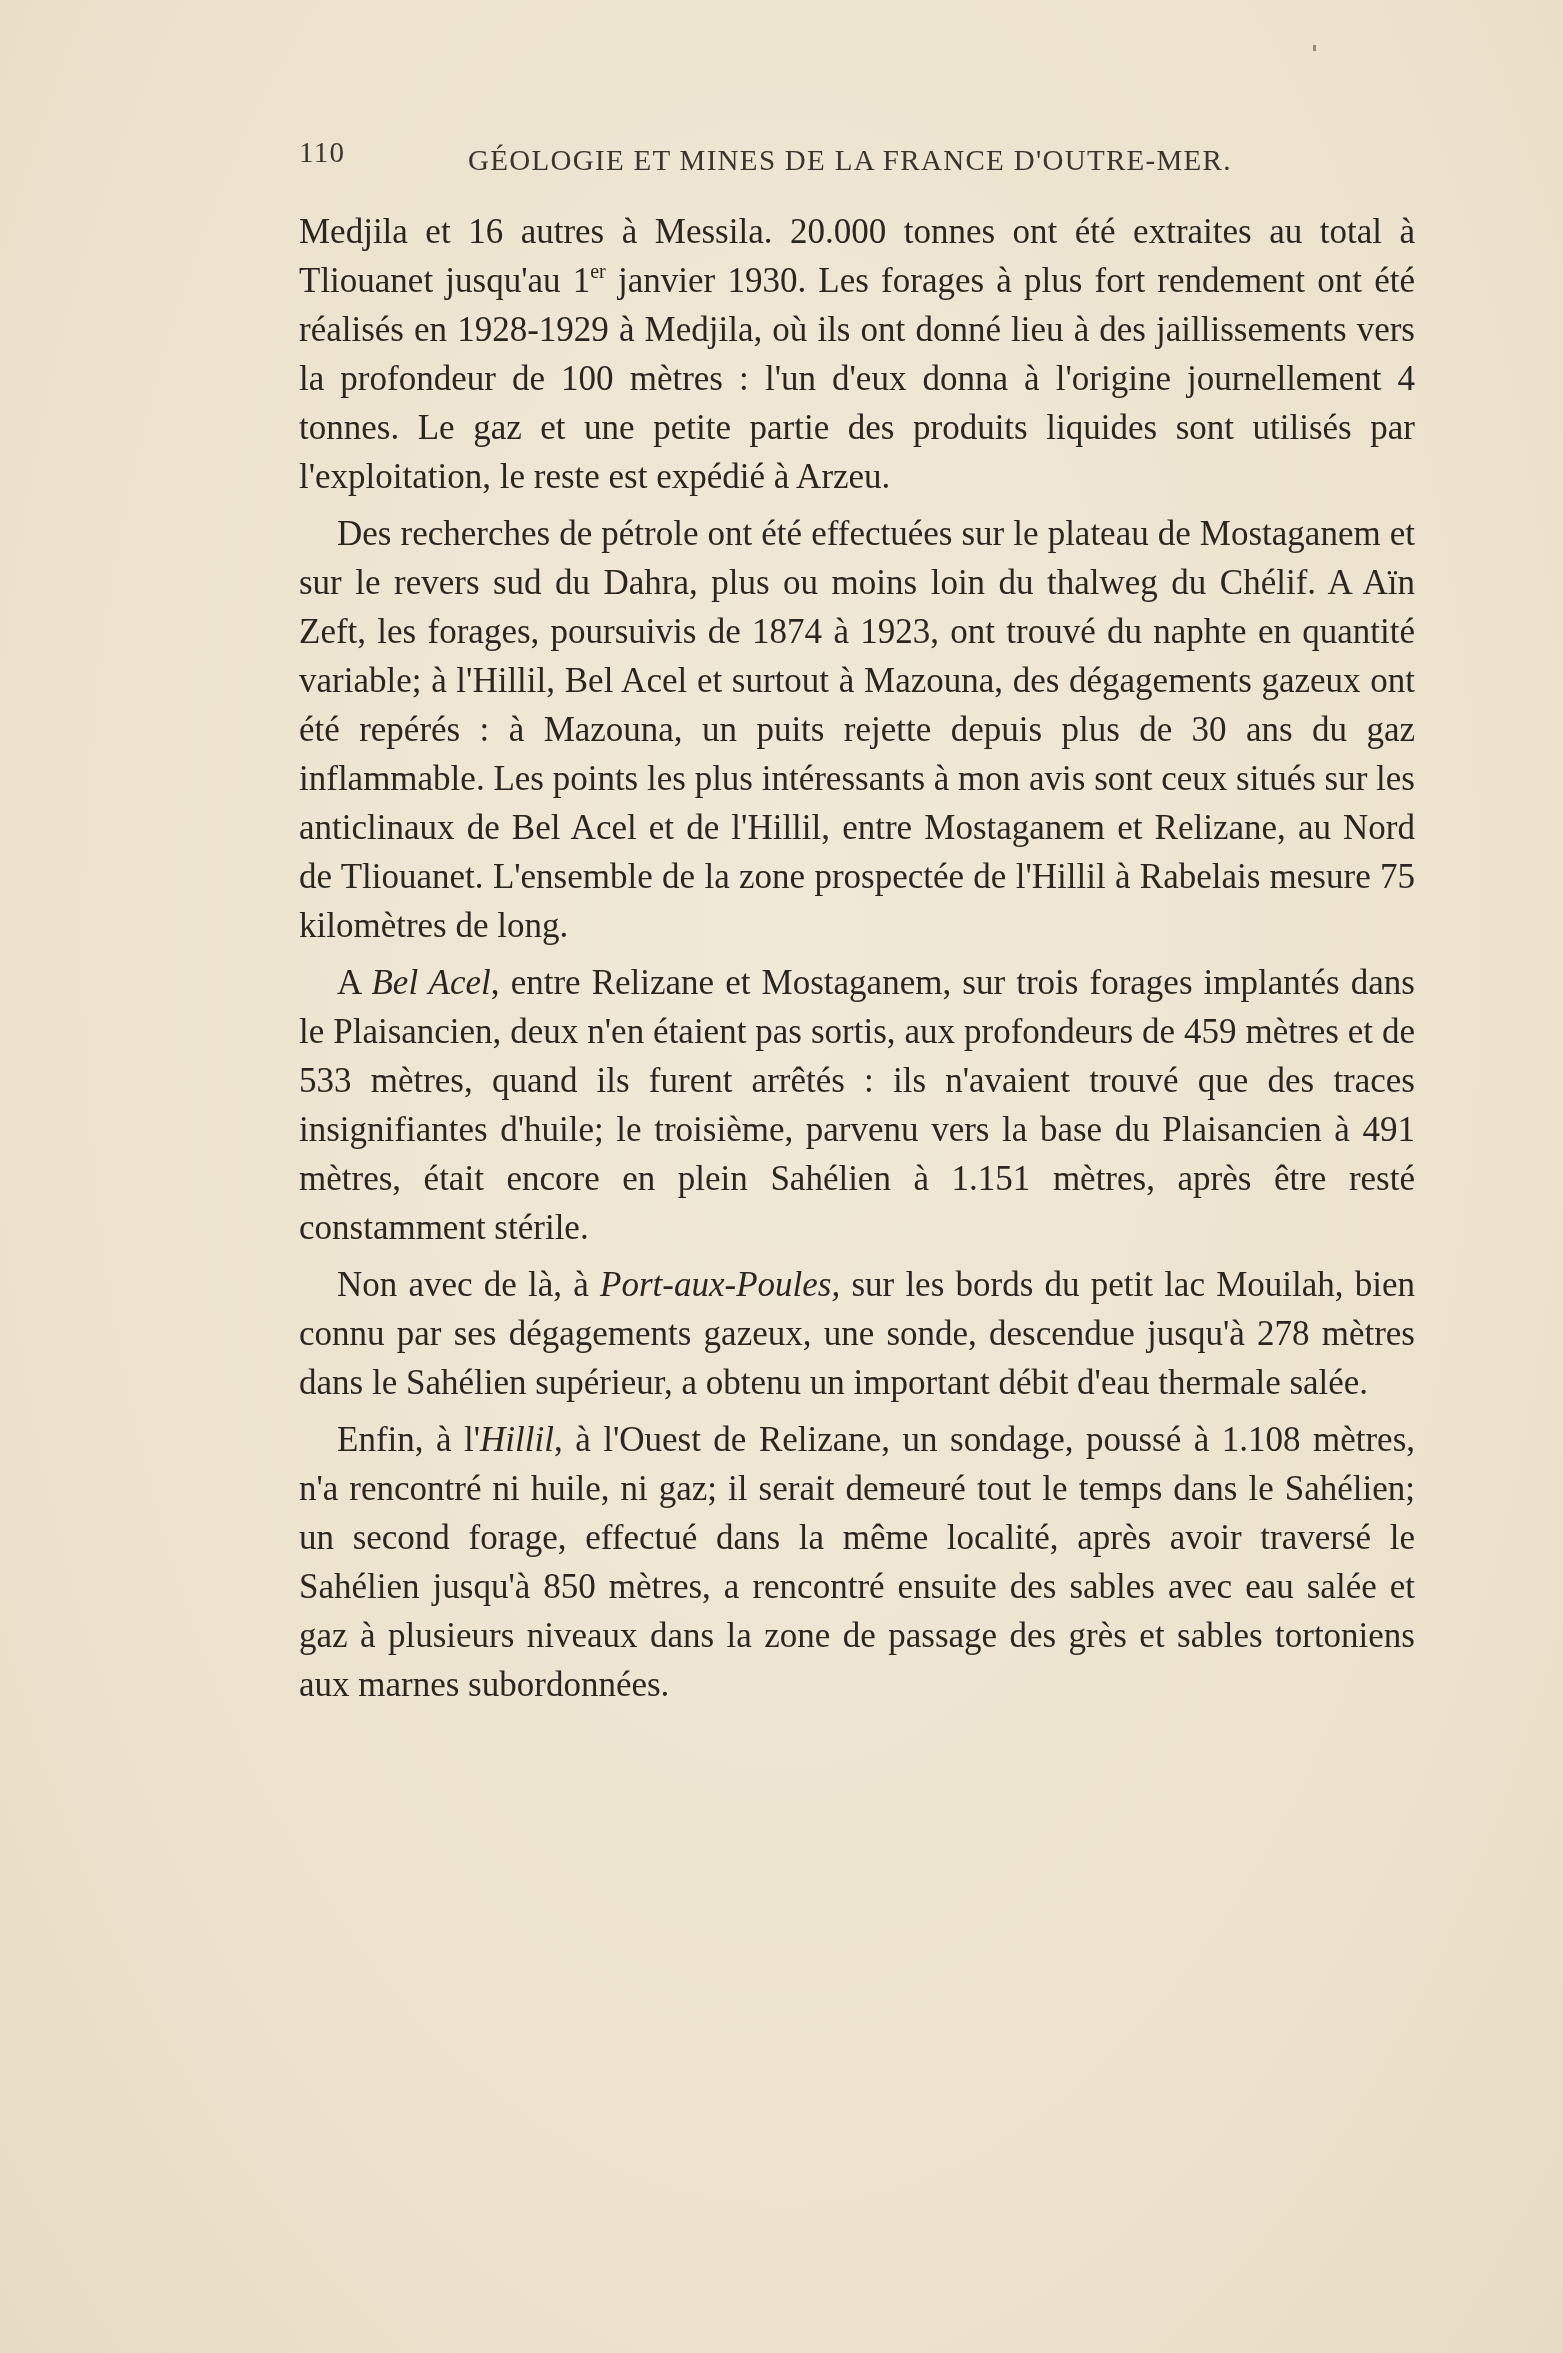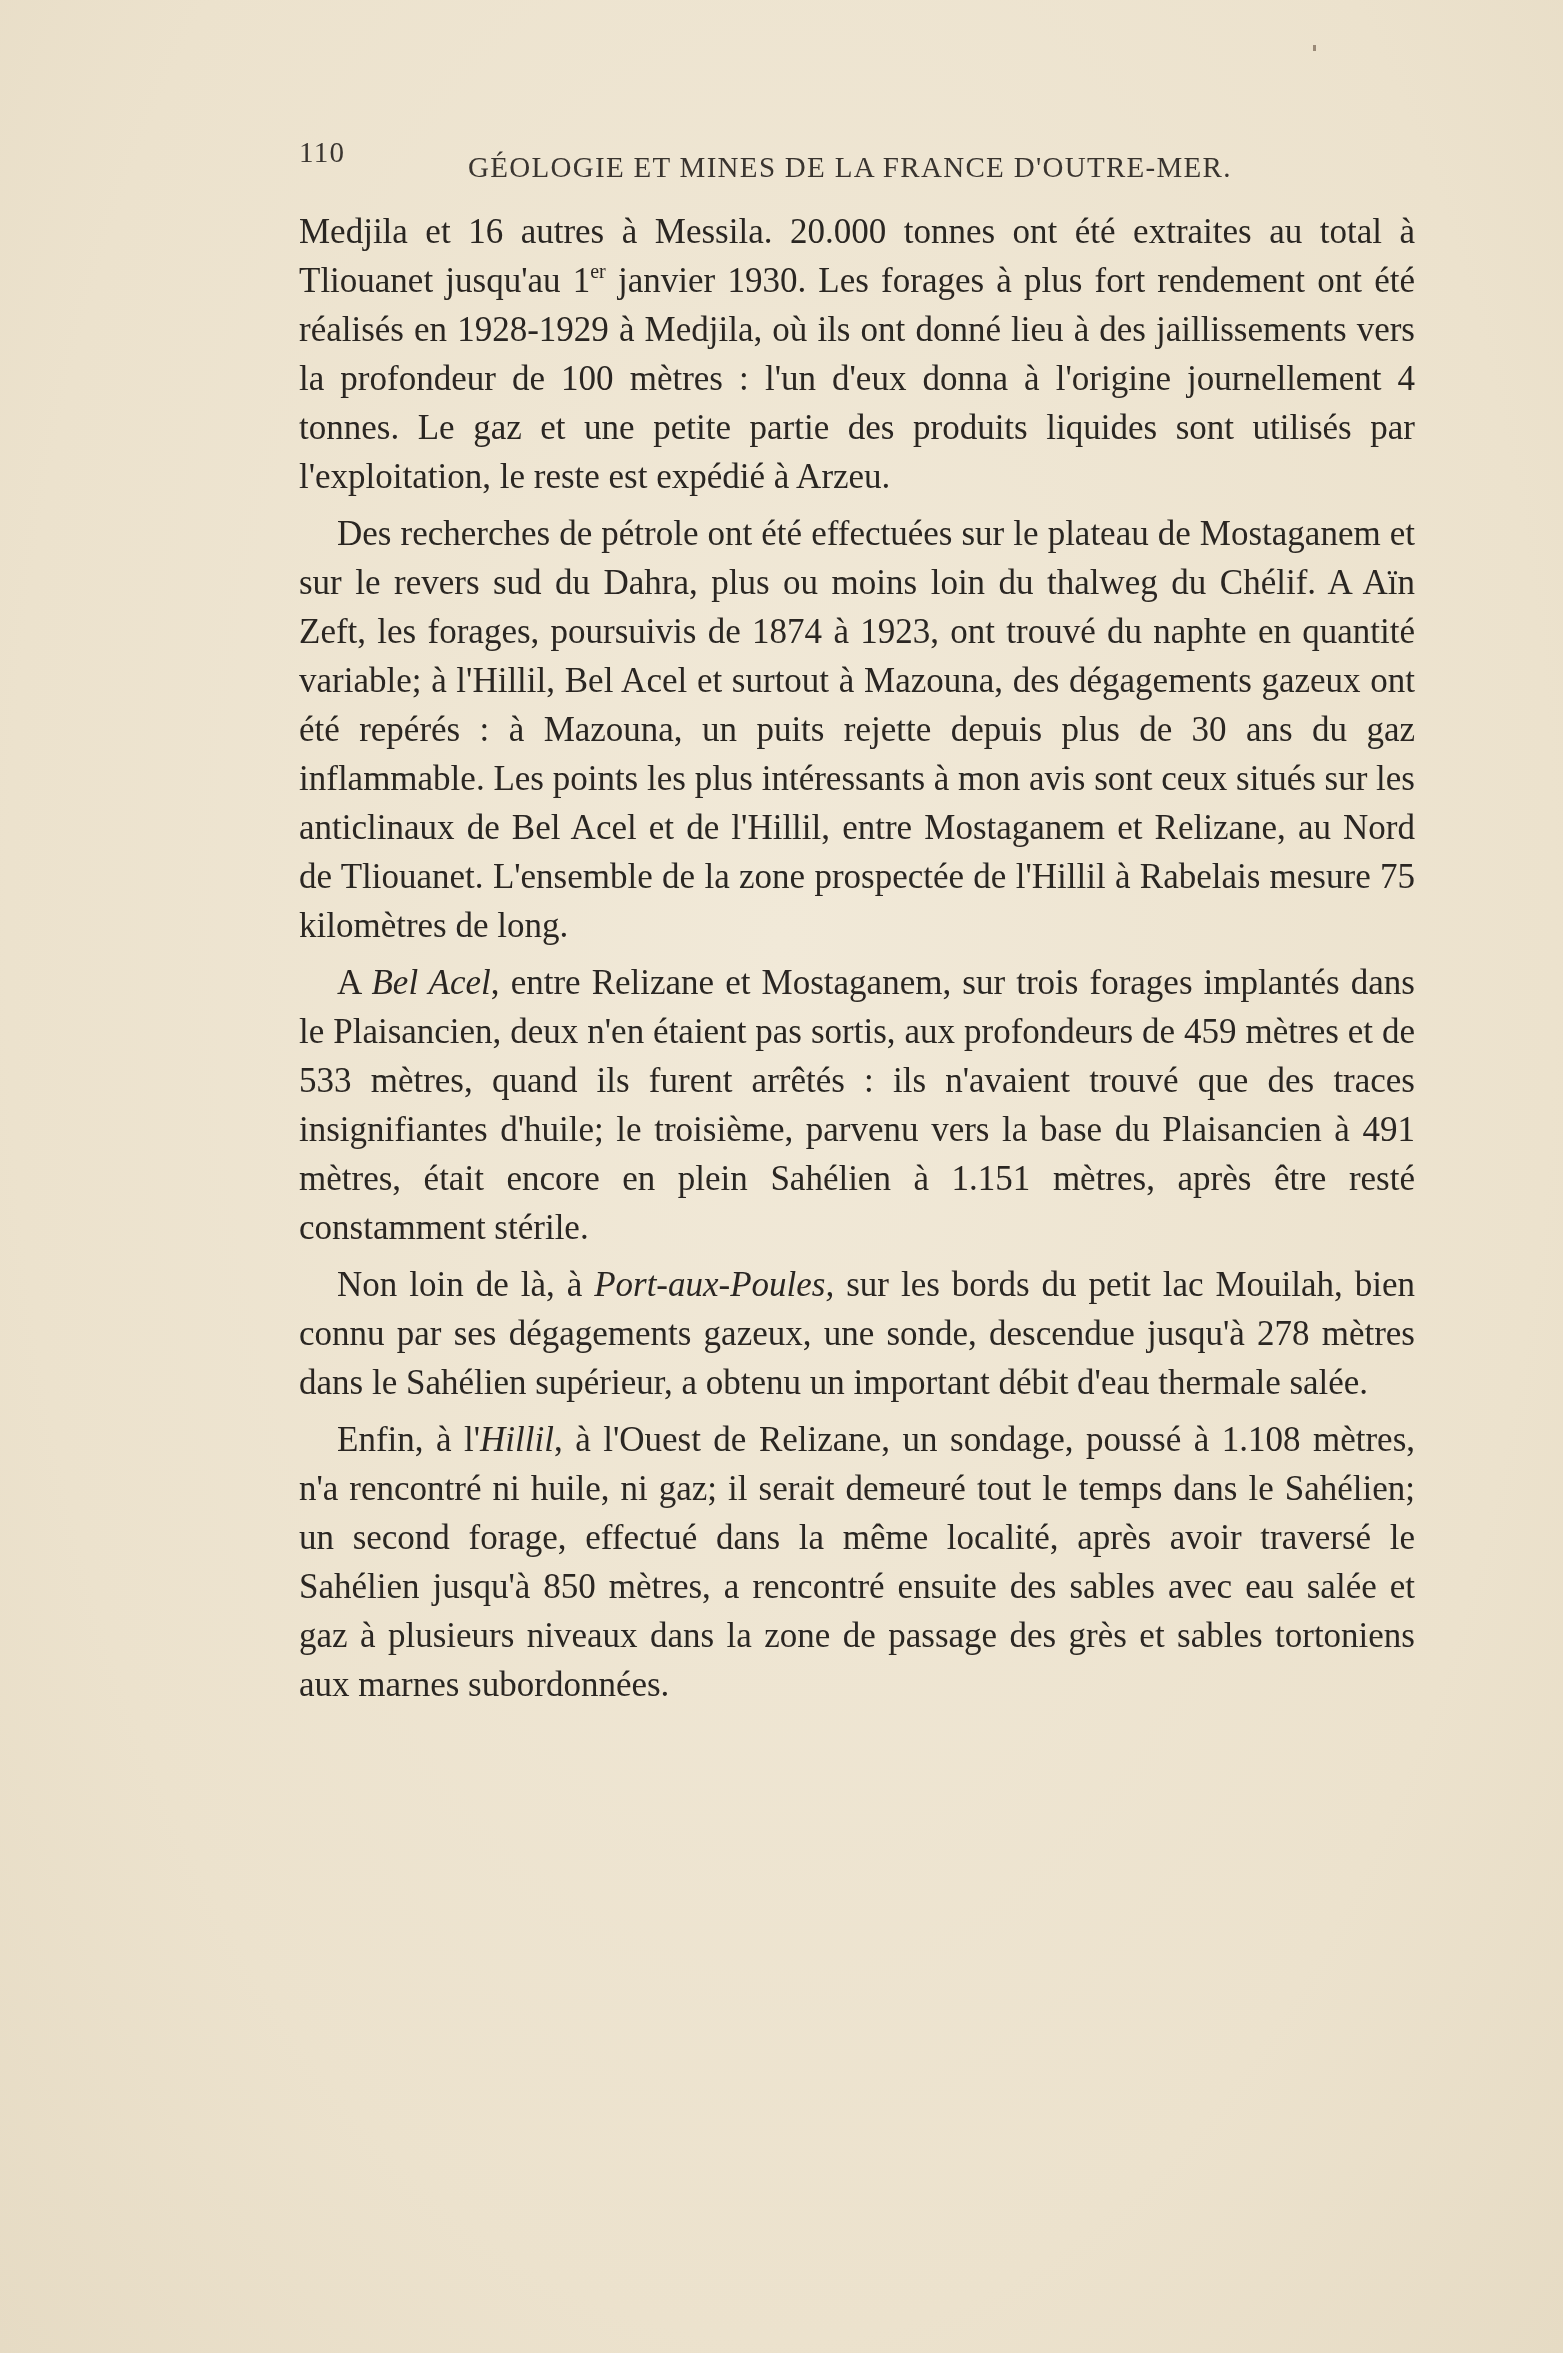--- a/index.html
+++ b/index.html
@@ -9,21 +9,21 @@
       background-image: radial-gradient(ellipse at 50% 40%, #f1e9d8 0%, #ece2cd 70%, #e6dbc4 100%);
       font-family: "Liberation Serif", "DejaVu Serif", serif;
       color: #2a2622;
       position: relative; overflow: hidden;
     }
     .header {
       position: absolute; left: 299px; top: 136px; width: 969px;
       font-size: 29px; letter-spacing: 1.3px; color: #3a3530;
     }
     .header .pno { position: absolute; left: 0; top: 0; }
-    .header .run { position: absolute; left: 169px; top: 15px; white-space: nowrap; }
+    .header .run { position: absolute; left: 169px; top: 8px; white-space: nowrap; }
     .body {
       position: absolute; left: 291px; top: 199px; width: 1132px;
       font-size: 35px; line-height: 49px; text-align: justify;
     }
     .body p { margin: 8px; text-indent: 0; }
     .body p.ind { text-indent: 38px; }
     .body i { font-style: italic; }
     .dot { position: absolute; width: 3.1px; height: 6.3px; background: #9a8a78; }
   </style>
 </head>
@@ -32,17 +32,17 @@
 <div class="page">
   <div class="dot" style="left:1313px; top:45px;"></div>
   <div class="header">
     <span class="pno">110</span>
     <span class="run">GÉOLOGIE ET MINES DE LA FRANCE D'OUTRE-MER.</span>
   </div>
   <div class="body" id="body">
       <p><span>Medjila et 16 autres à Messila. 20.000 tonnes ont été extraites au total à Tliouanet jusqu'au 1</span><sup style="font-size: 20px; vertical-align: 13.8px; line-height: 0;">er</sup><span> janvier 1930. Les forages à plus fort rendement ont été réalisés en 1928-1929 à Medjila, où ils ont donné lieu à des jaillissements vers la profondeur de 100 mètres : l'un d'eux donna à l'origine journellement 4 tonnes. Le gaz et une petite partie des produits liquides sont utilisés par l'exploitation, le reste est expédié à Arzeu.</span></p>
       <p class="ind"><span>Des recherches de pétrole ont été effectuées sur le plateau de Mostaganem et sur le revers sud du Dahra, plus ou moins loin du thalweg du Chélif. A Aïn Zeft, les forages, poursuivis de 1874 à 1923, ont trouvé du naphte en quantité variable; à l'Hillil, Bel Acel et surtout à Mazouna, des dégagements gazeux ont été repérés : à Mazouna, un puits rejette depuis plus de 30 ans du gaz inflammable. Les points les plus intéressants à mon avis sont ceux situés sur les anticlinaux de Bel Acel et de l'Hillil, entre Mostaganem et Relizane, au Nord de Tliouanet. L'ensemble de la zone prospectée de l'Hillil à Rabelais mesure 75 kilomètres de long.</span></p>
       <p class="ind"><span>A </span><i>Bel Acel</i><span>, entre Relizane et Mostaganem, sur trois forages implantés dans le Plaisancien, deux n'en étaient pas sortis, aux profondeurs de 459 mètres et de 533 mètres, quand ils furent arrêtés : ils n'avaient trouvé que des traces insignifiantes d'huile; le troisième, parvenu vers la base du Plaisancien à 491 mètres, était encore en plein Sahélien à 1.151 mètres, après être resté constamment stérile.</span></p>
-      <p class="ind"><span>Non loin de là, à </span><i>Port-aux-Poules,</i><span> sur les bords du petit lac Mouilah, bien connu par ses dégagements gazeux, une sonde, descendue jusqu'à 278 mètres dans le Sahélien supérieur, a obtenu un important débit d'eau thermale salée.</span></p>
+      <p class="ind"><span>Non avec de là, à </span><i>Port-aux-Poules,</i><span> sur les bords du petit lac Mouilah, bien connu par ses dégagements gazeux, une sonde, descendue jusqu'à 278 mètres dans le Sahélien supérieur, a obtenu un important débit d'eau thermale salée.</span></p>
       <p class="ind"><span>Enfin, à l'</span><i>Hillil</i><span>, à l'Ouest de Relizane, un sondage, poussé à 1.108 mètres, n'a rencontré ni huile, ni gaz; il serait demeuré tout le temps dans le Sahélien; un second forage, effectué dans la même localité, après avoir traversé le Sahélien jusqu'à 850 mètres, a rencontré ensuite des sables avec eau salée et gaz à plusieurs niveaux dans la zone de passage des grès et sables tortoniens aux marnes subordonnées.</span></p>
     </div>
 </div>
 
 
 </body></html>

